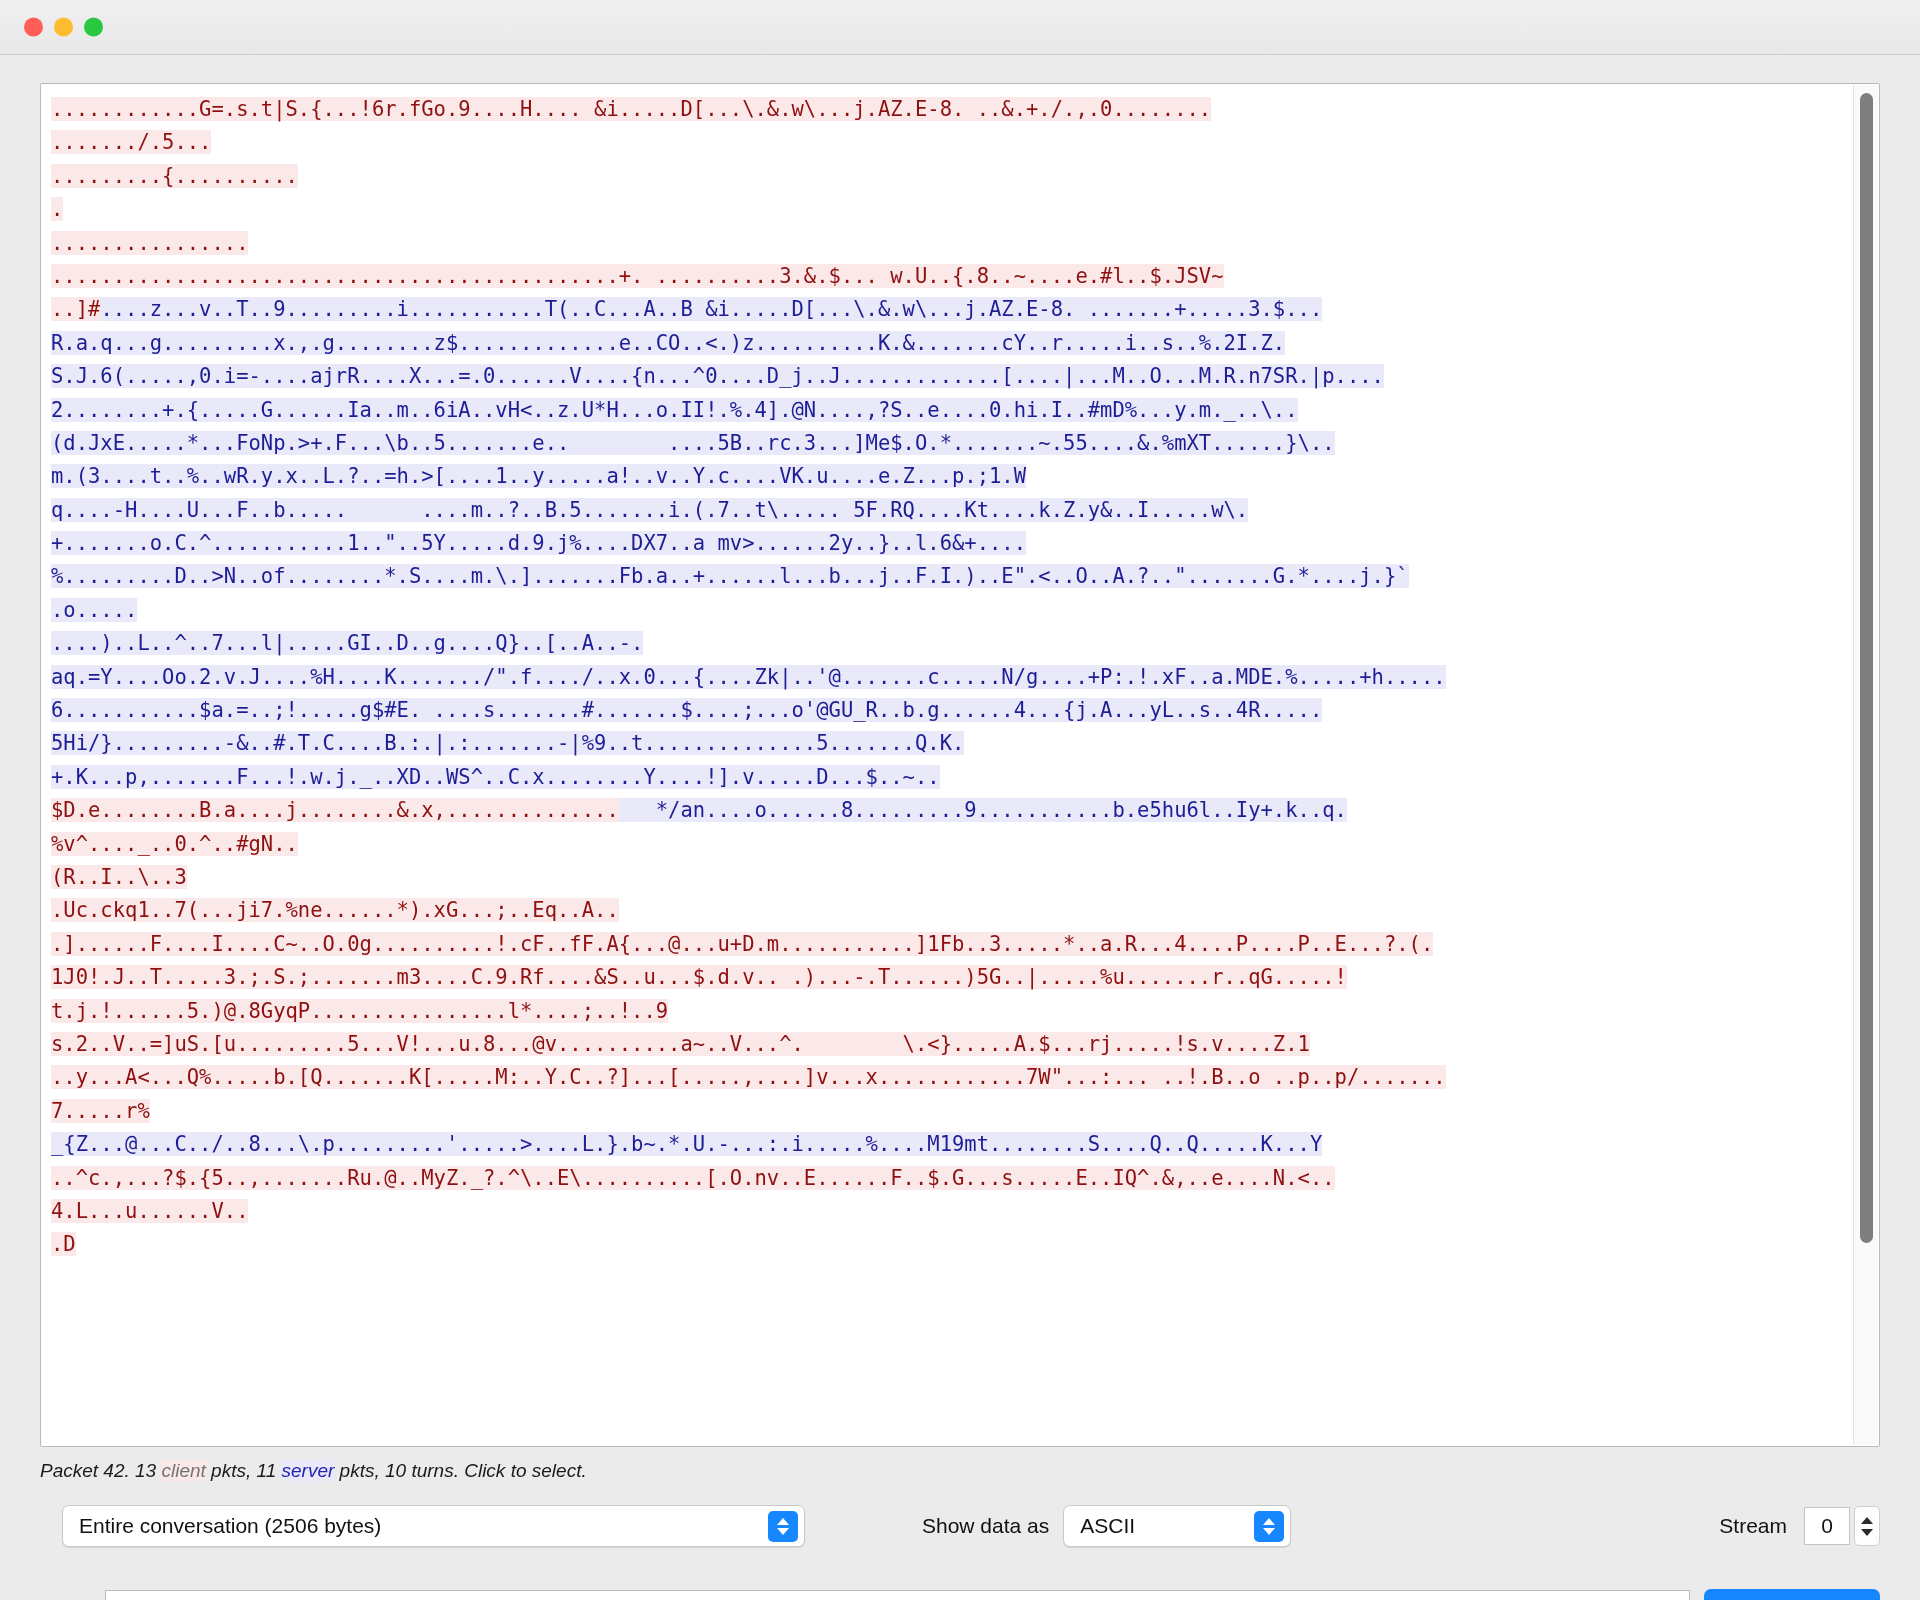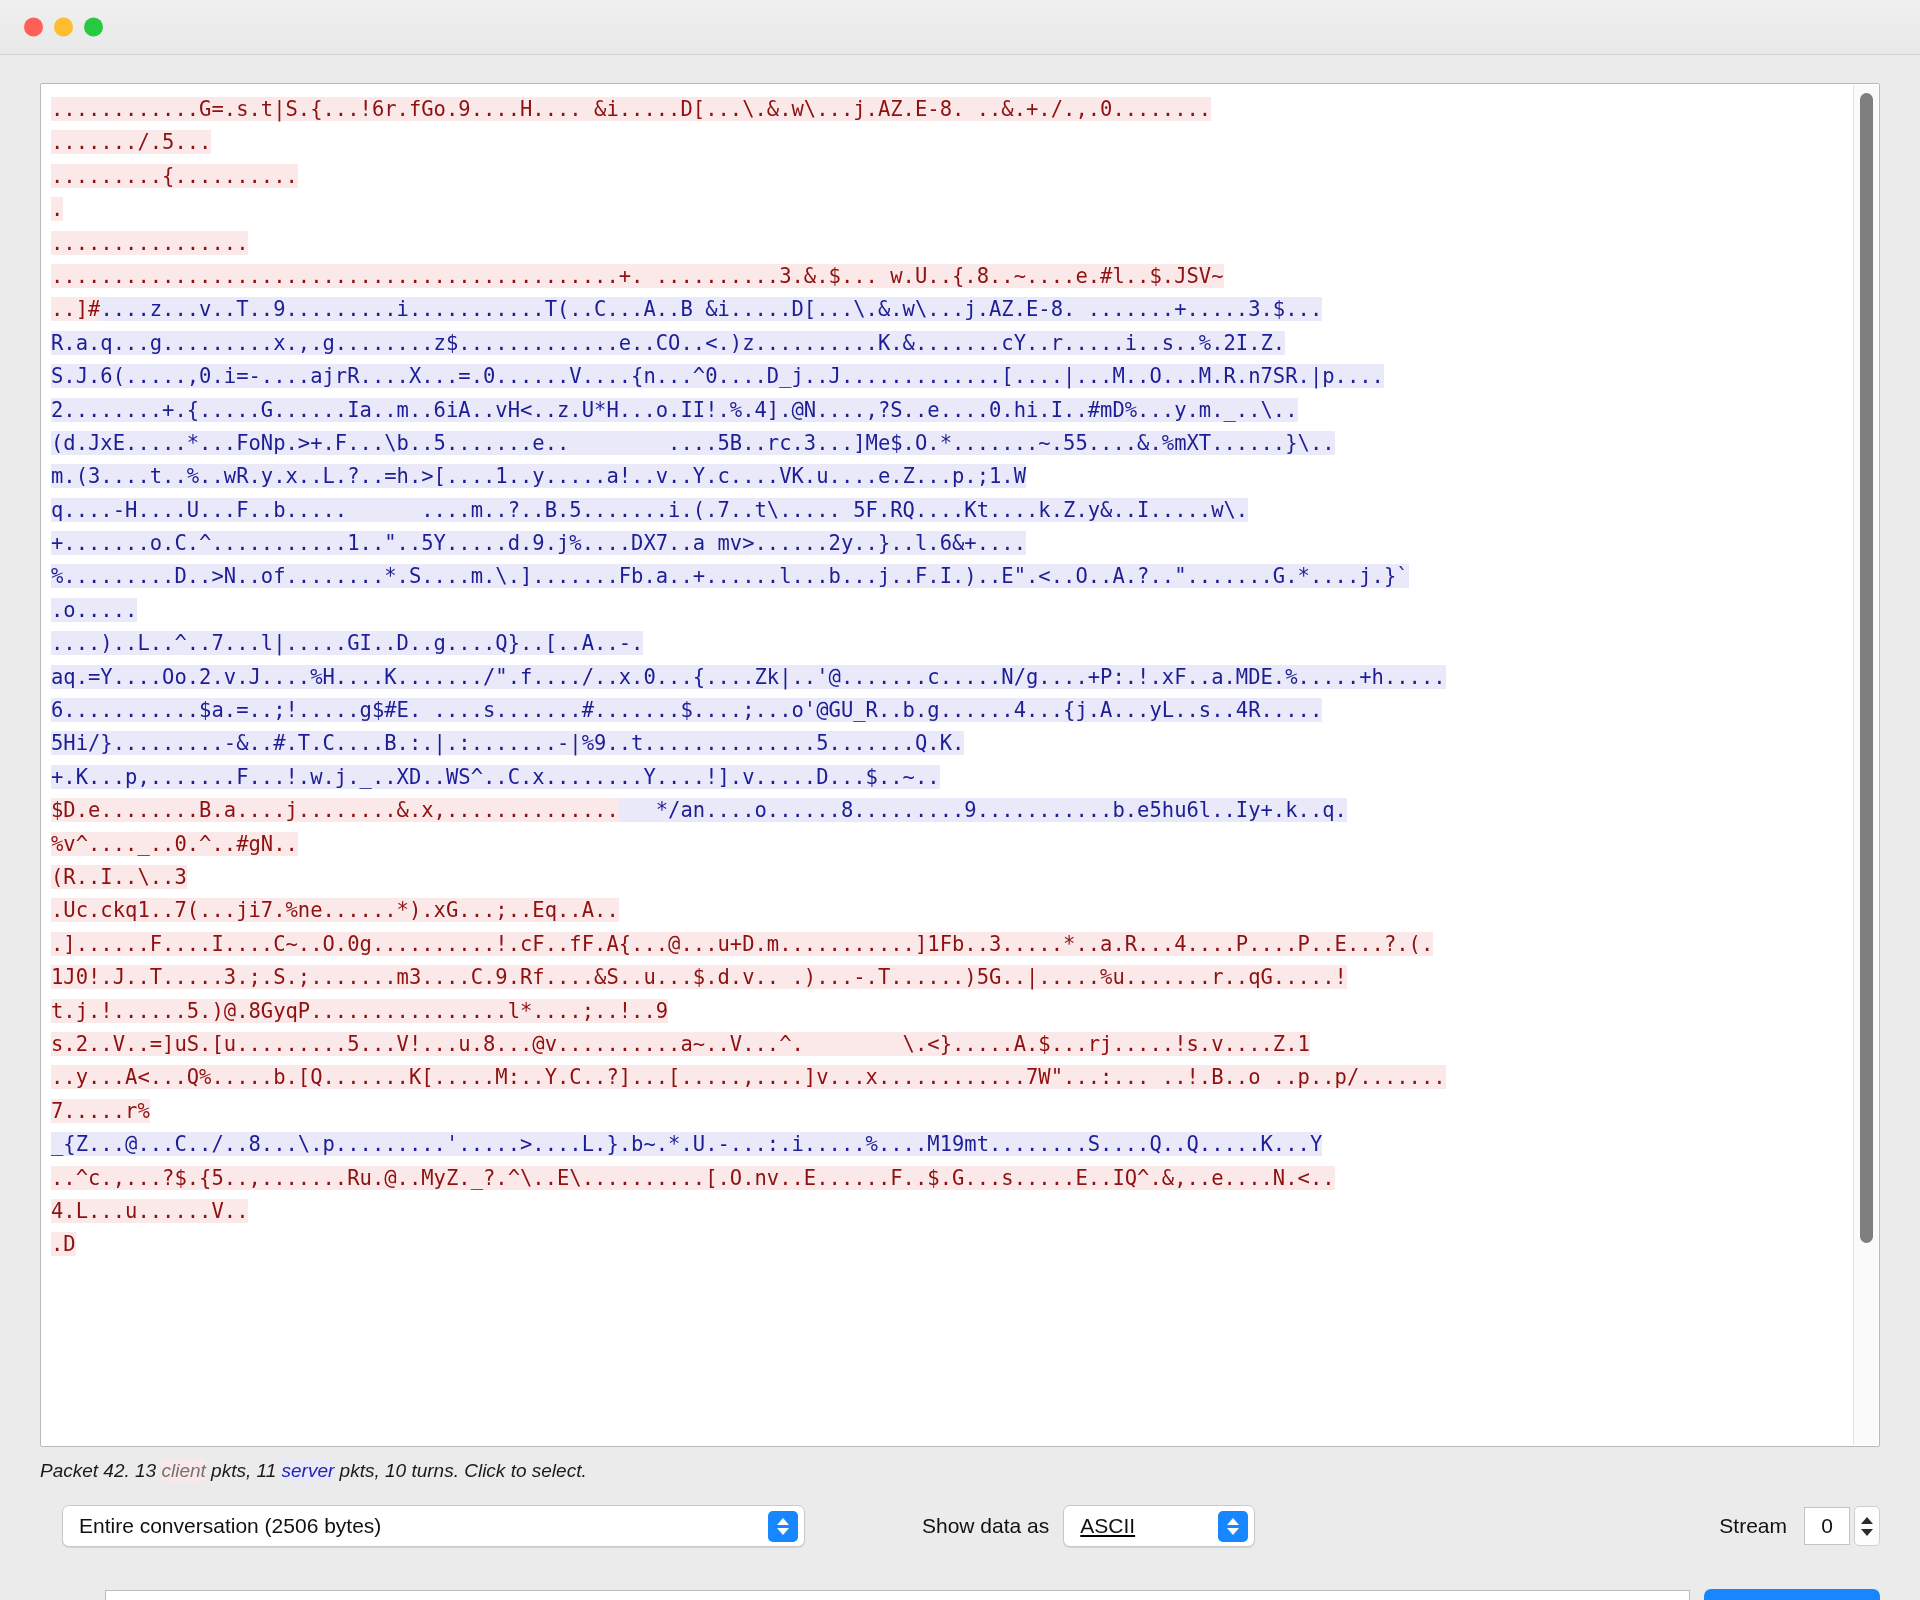--- a/index.html
+++ b/index.html
@@ -152,21 +152,21 @@
     box-shadow: 0 1px 1px rgba(0,0,0,0.10);
     box-sizing: border-box;
   }
   .popup .ptext {
     font-size: 21px;
     color: #111;
     padding-left: 16px;
     white-space: nowrap;
   }
   .popup-conv { width: 743px; }
-  .popup-ascii { width: 192px; margin-left: 14px; text-decoration: underline; }
+  .popup-ascii { width: 228px; margin-left: 14px; }
 
   .chev-box {
     position: absolute;
     right: 6px;
     top: 5px;
     width: 30px;
     height: 31px;
     background: #1787ff;
     border-radius: 5px;
     display: flex;

